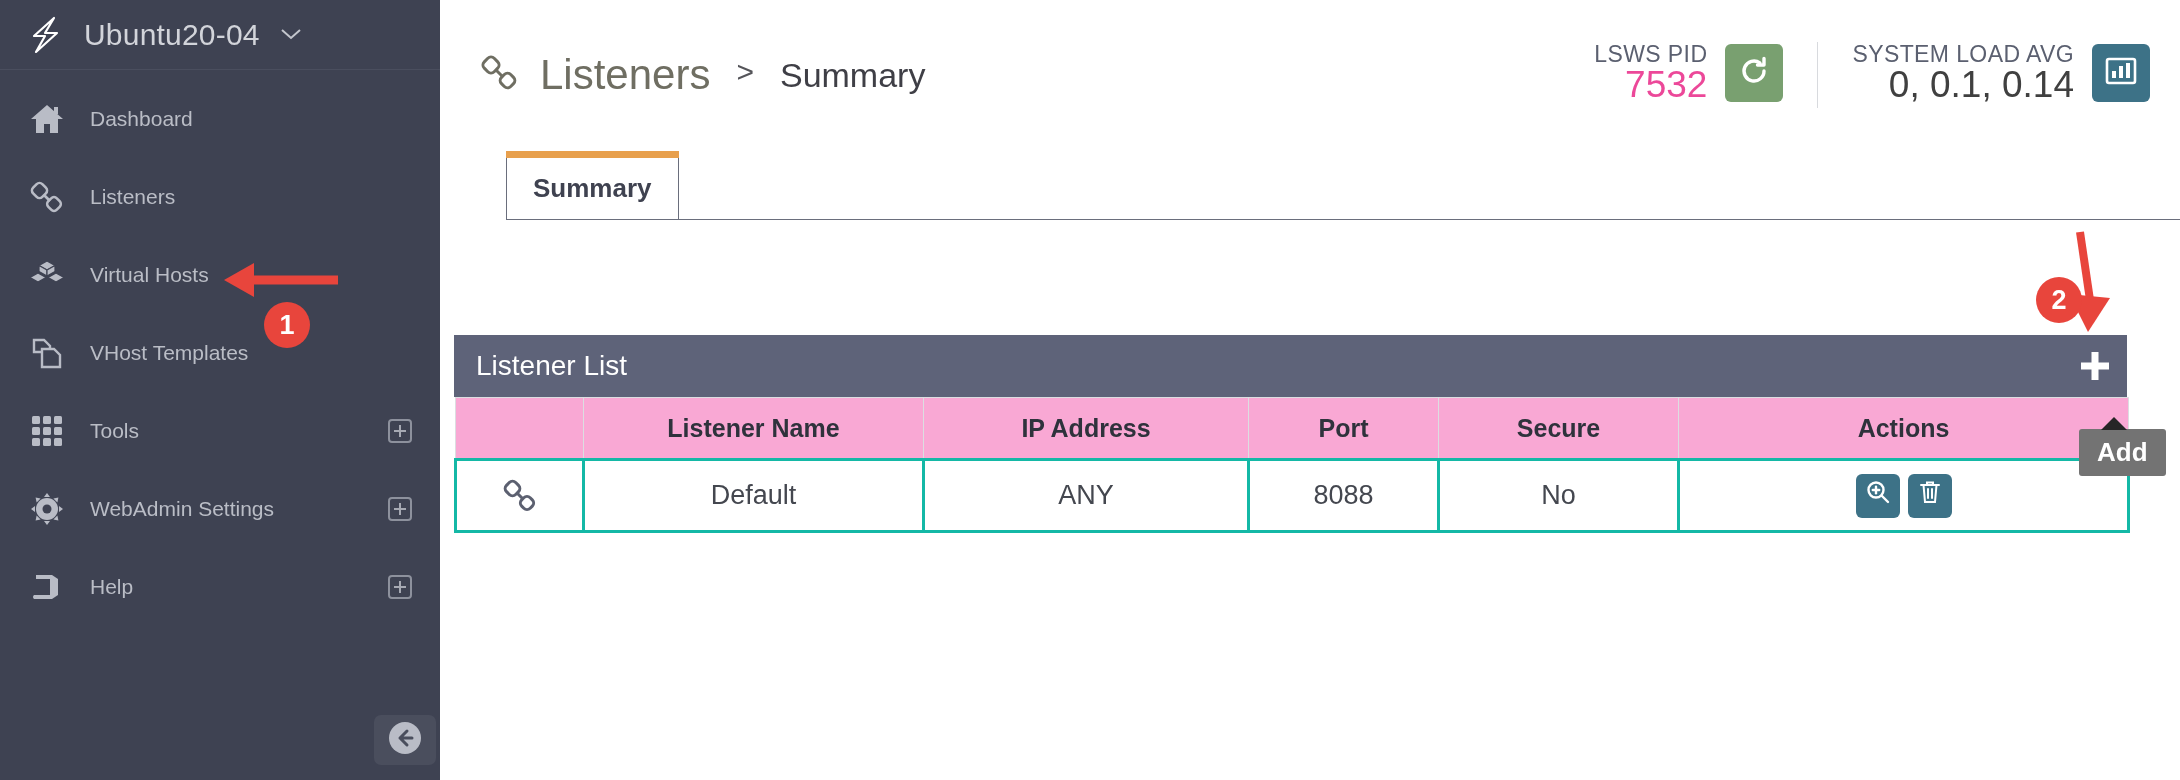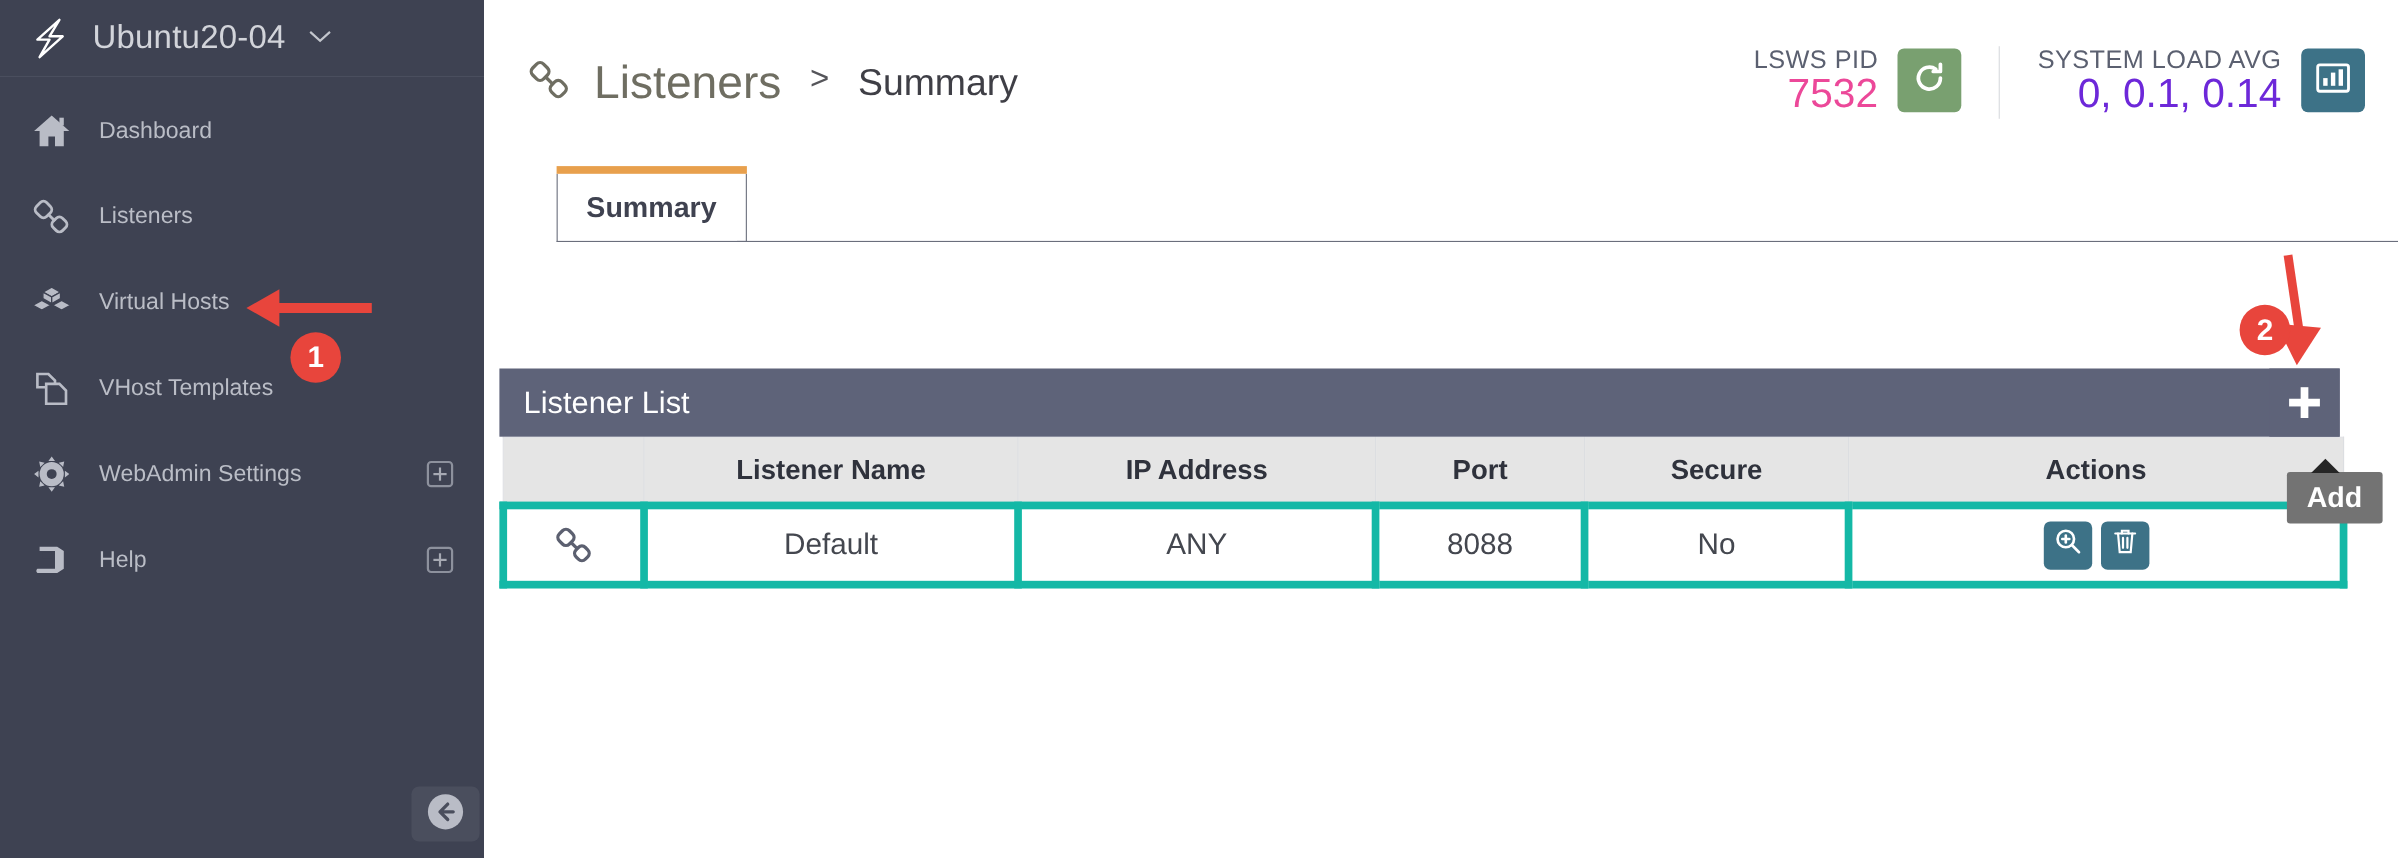--- a/index.html
+++ b/index.html
@@ -78,21 +78,21 @@
   .title-icon { color:#6f6e62; flex:none; }
   .title-main { font-size:42px; color:#6f6e62; font-weight:400; }
   .title-sep  { font-size:30px; color:#55555a; margin:0 6px; position:relative; top:-3px; }
   .title-sub  { font-size:34px; color:#3f3f46; font-weight:400; }
 
   .top-right { margin-left:auto; display:flex; align-items:flex-start; }
   .stat-block { display:flex; align-items:center; gap:18px; }
   .stat-text { text-align:right; line-height:1.05; }
   .stat-label { font-size:23px; color:#5b6070; letter-spacing:0.4px; white-space:nowrap; }
   .stat-value { font-size:37px; color:#ec4899; font-weight:400; white-space:nowrap; }
-  .stat-value.dark { color:#6d28d9; }
+  .stat-value.dark { color:#404040; }
   .stat-btn {
     width:58px; height:58px; border-radius:6px;
     display:flex; align-items:center; justify-content:center;
     cursor:pointer; flex:none;
   }
   .stat-btn.green { background:#79a070; }
   .stat-btn.blue  { background:#3d7287; }
   .stat-divider {
     width:1px; height:66px; background:#d8dade; margin:0 34px;
   }
@@ -130,29 +130,29 @@
   .add-btn {
     position:absolute; right:0; top:0;
     width:64px; height:62px;
     display:flex; align-items:center; justify-content:center;
     cursor:pointer; background:#5e6379;
   }
   .add-btn svg { display:block; }
 
   table.listtable { width:100%; border-collapse:collapse; table-layout:fixed; }
   table.listtable th {
-    background:#e5e5e5;
+    background:#f9a8d4;
     border:1px solid #dcdee1;
     height:62px;
     font-size:25px; font-weight:bold; color:#2f323c;
     text-align:center;
   }
   table.listtable td {
     background:#fff;
-    border:7px solid #14b8a6;
+    border:3px solid #14b8a6;
     height:72px;
     font-size:27px; color:#44474f;
     text-align:center;
     vertical-align:middle;
   }
   td.c-name { color:#8d909b; }
   td.c-icon svg { display:block; margin:0 auto; }
   .act-wrap { display:flex; align-items:center; justify-content:center; gap:8px; }
   .act-btn {
     width:44px; height:44px; border-radius:6px; background:#3d7287;
@@ -248,20 +248,37 @@
       <div class="sb-item">
         <span class="sb-ico">
           <svg width="34" height="34" viewBox="0 0 34 34" fill="none" stroke="#b9bcc6" stroke-width="2.4">
             <path d="M4 4 h10 l6 6 v6 H4 Z"></path>
             <path d="M12 13 h12 l6 6 v12 H12 Z" fill="#3e4252"></path>
           </svg>
         </span>
         <span class="sb-label">VHost Templates</span>
       </div>
 
+      <div class="sb-item">
+        <span class="sb-ico">
+          <svg width="32" height="32" viewBox="0 0 32 32" fill="#b9bcc6">
+            <rect x="1" y="1" width="8" height="8" rx="1.5"></rect>
+              <rect x="12" y="1" width="8" height="8" rx="1.5"></rect>
+              <rect x="23" y="1" width="8" height="8" rx="1.5"></rect>
+            <rect x="1" y="12" width="8" height="8" rx="1.5"></rect>
+              <rect x="12" y="12" width="8" height="8" rx="1.5"></rect>
+              <rect x="23" y="12" width="8" height="8" rx="1.5"></rect>
+            <rect x="1" y="23" width="8" height="8" rx="1.5"></rect>
+              <rect x="12" y="23" width="8" height="8" rx="1.5"></rect>
+              <rect x="23" y="23" width="8" height="8" rx="1.5"></rect>
+          </svg>
+        </span>
+        <span class="sb-label">Tools</span>
+        <span class="sb-plus"></span>
+      </div>
 
       <div class="sb-item">
         <span class="sb-ico">
           <svg width="34" height="34" viewBox="0 0 34 34" fill="#b9bcc6">
             <path d="M17 1 l3 4 h-6 z M17 33 l-3 -4 h6 z M1 17 l4 -3 v6 z M33 17 l-4 3 v-6 z
                      M5.6 5.6 l5 1 l-4 4 z M28.4 28.4 l-5 -1 l4 -4 z M28.4 5.6 l-1 5 l-4 -4 z M5.6 28.4 l1 -5 l4 4 z"></path>
             <circle cx="17" cy="17" r="11"></circle>
             <circle cx="17" cy="17" r="4.5" fill="#3e4252"></circle>
           </svg>
         </span>

